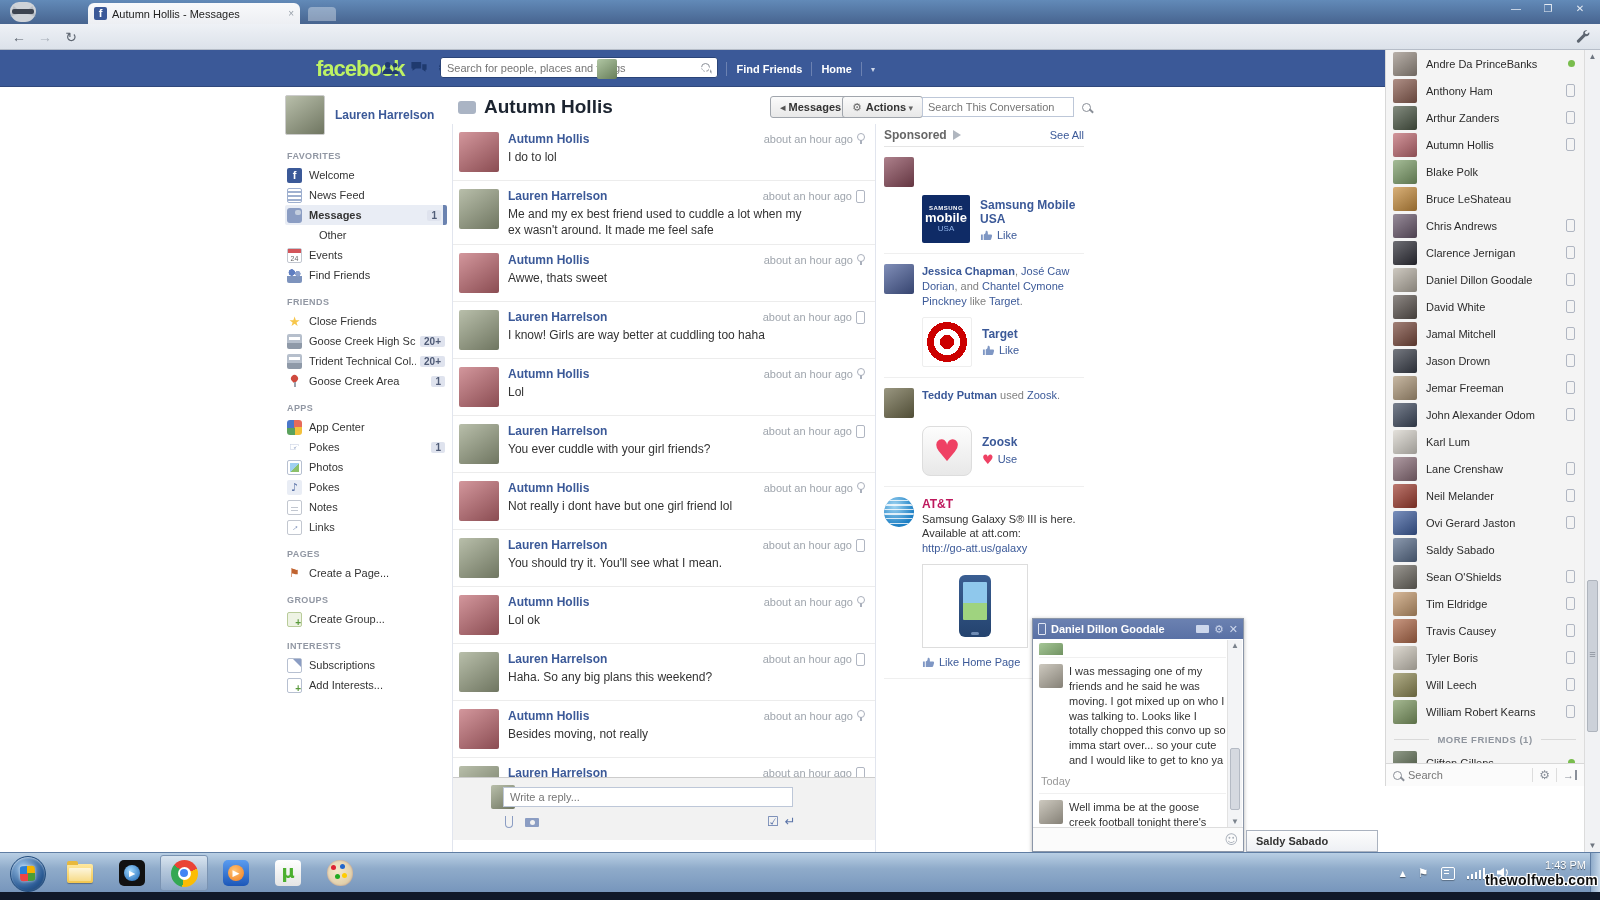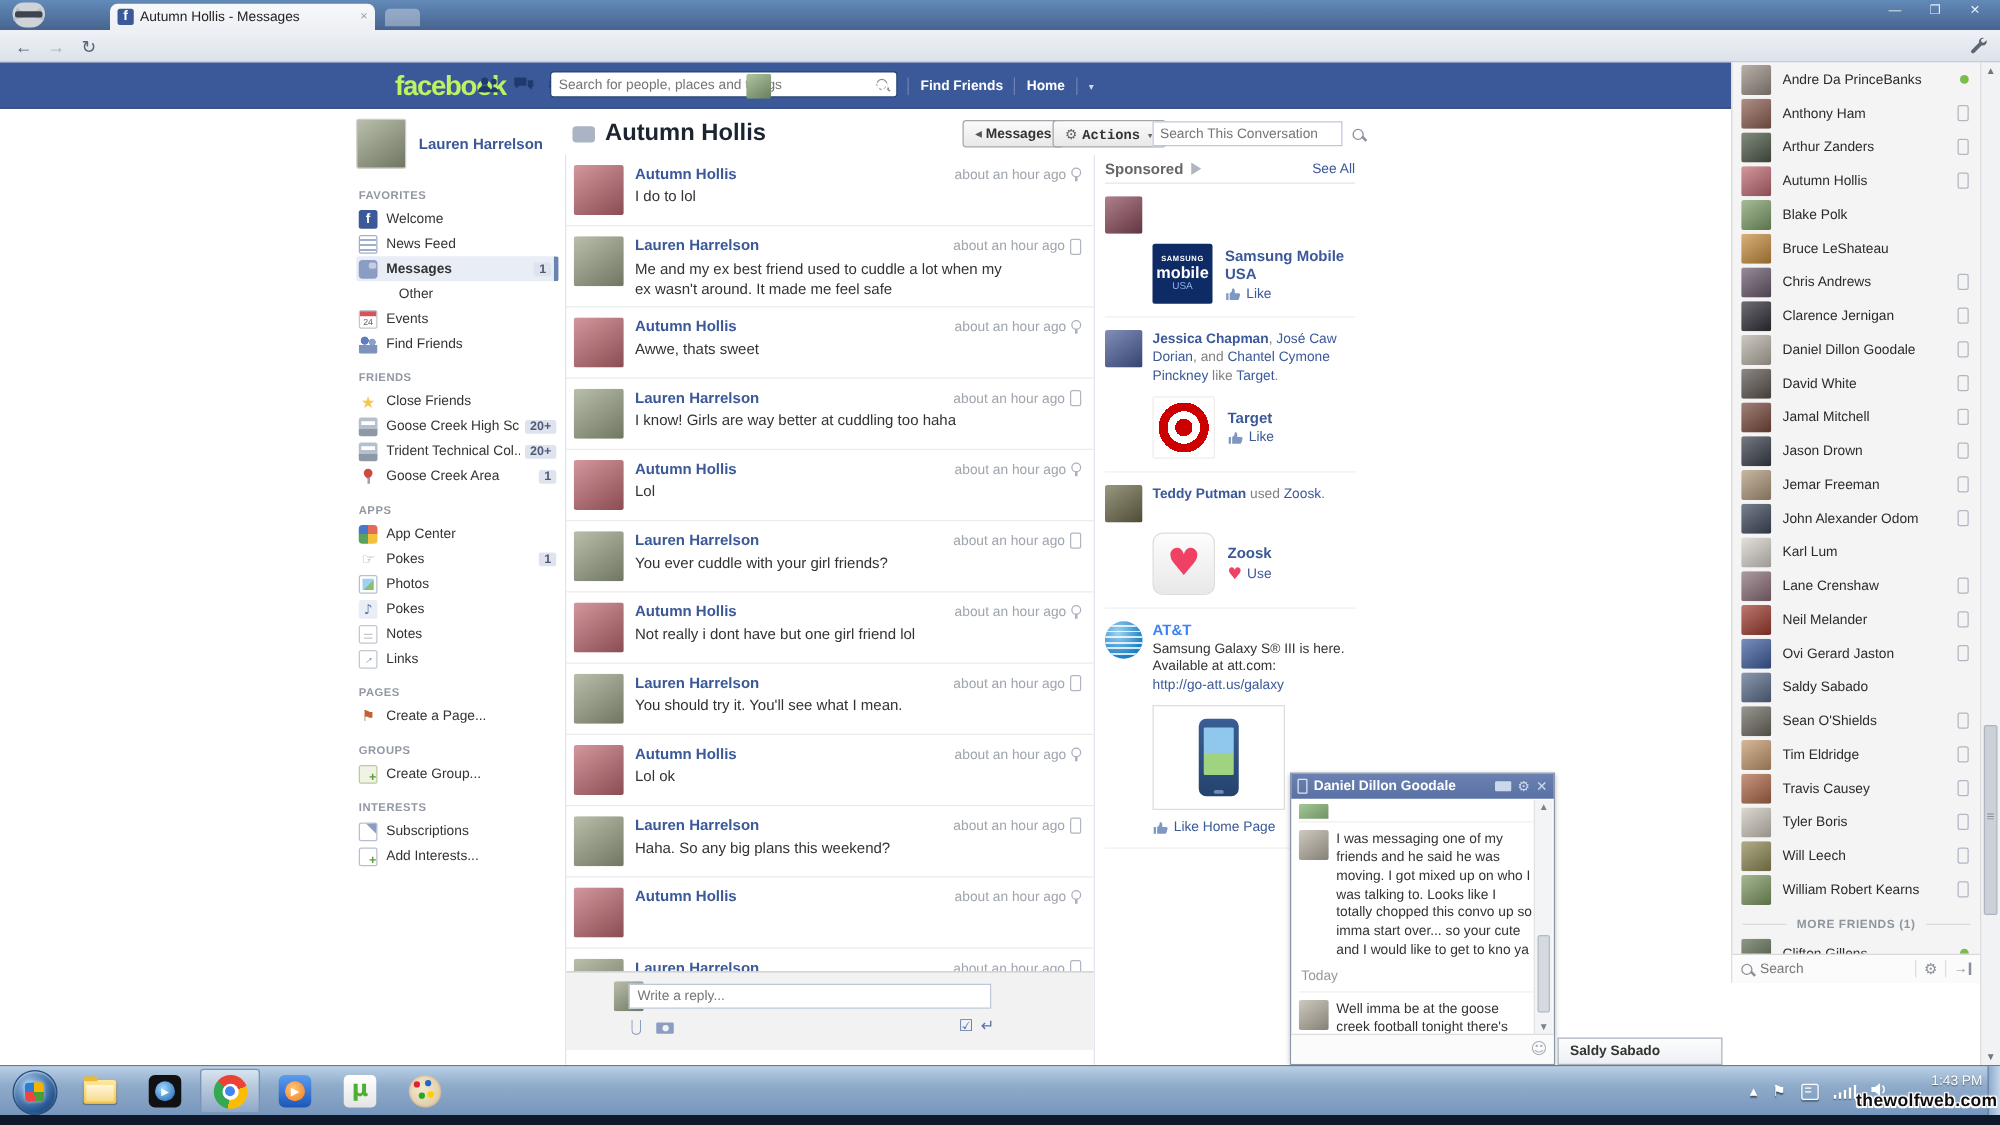--- a/index.html
+++ b/index.html
@@ -89,21 +89,21 @@
   .addinterests-icon:after{content:"+";position:absolute;right:0;bottom:-2px;color:#5a9a3c;font-weight:bold;font-size:10px;}
   
   #conv-header{left:452px;top:94px;width:630px;height:30px;}
   #conv-title-wrap{position:absolute;left:6px;top:2px;display:flex;align-items:center;gap:8px;}
   #conv-bubble{width:18px;height:13px;background:#aab4c4;border-radius:3px;position:relative;}
   #conv-bubble:after{content:"";position:absolute;left:3px;bottom:-4px;border:4px solid transparent;border-top-color:#aab4c4;}
   #conv-title{font-size:19px;font-weight:bold;color:#1c2430;}
   .fbtn{position:absolute;top:2px;height:22px;background:linear-gradient(#fbfbfb,#e8e8e8);border:1px solid #a1a6ad;border-radius:3px;font-weight:bold;color:#333;font-size:11px;line-height:21px;padding:0 9px;box-sizing:border-box;cursor:pointer;}
   #btn-messages{left:318px;}
   #btn-messages:before{content:"◂ ";color:#555;}
-  #btn-actions{left:390px;font-family:Liberation Mono, monospace;}
+  #btn-actions{left:390px;}
   #btn-actions:before{content:"⚙ ";font-family:"DejaVu Sans",sans-serif;color:#666;}
   #btn-actions:after{content:" ▾";color:#666;font-size:9px;}
   #conv-search{position:absolute;left:470px;top:3px;width:152px;height:20px;border:1px solid #bdc7d8;background:#fff;display:flex;align-items:center;box-sizing:border-box;}
   #conv-search input{flex:1;border:0;outline:0;font-size:11px;color:#888;padding:0 5px;background:transparent;font-family:inherit;}
   #msg-pane{left:452px;top:124px;width:424px;height:728px;border-left:1px solid #e1e5ee;border-right:1px solid #e1e5ee;box-sizing:border-box;}
   .msg-row{display:flex;padding:8px 10px 6px 6px;border-bottom:1px solid #ececec;min-height:42px;}
   .avatar40{width:40px;height:40px;border-radius:2px;flex:none;margin-right:9px;}
   .msg-body{flex:1;min-width:0;}
   .msg-head{display:flex;align-items:baseline;}
   .msg-sender{color:#3b5998;font-weight:bold;font-size:12px;text-decoration:none;cursor:pointer;}
@@ -139,21 +139,21 @@
   .logo-samsung{background:#0f2b66;color:#fff;display:flex;flex-direction:column;align-items:center;justify-content:center;border-radius:2px;}
   .logo-samsung .s1{font-size:6px;font-weight:bold;letter-spacing:.5px;}
   .logo-samsung .s2{font-size:13px;font-weight:bold;line-height:1;}
   .logo-samsung .s3{font-size:8px;color:#8fb2e8;}
   .logo-target{border:1px solid #eee;background:radial-gradient(circle at 50% 50%,#cc0000 0 7px,#fff 7px 13px,#cc0000 13px 20px,#fff 20px);border-radius:2px;}
   .logo-zoosk{background:linear-gradient(#fdfdfd,#e8e8e8);border:1px solid #ddd;border-radius:8px;display:flex;align-items:center;justify-content:center;color:#ef4164;font-size:30px;font-family:"DejaVu Sans",sans-serif;}
   .logo-att{width:30px;height:30px;border-radius:50%;background:radial-gradient(circle at 35% 30%,#9fd4f2,#1c7fc4 70%);position:relative;overflow:hidden;}
   .logo-att:after{content:"";position:absolute;inset:0;background:repeating-linear-gradient(#fff0 0 3px,rgba(255,255,255,.8) 3px 4.5px);border-radius:50%;}
   .heart-sm{color:#ef4164;font-family:"DejaVu Sans",sans-serif;font-size:13px;}
   #ad-att .hd{display:flex;gap:8px;}
-  #att-name{color:#3b82f6;font-weight:bold;font-size:12px;}
+  #att-name{color:#be185d;font-weight:bold;font-size:12px;}
   #att-lines{color:#333;font-size:11px;line-height:1.35;margin-top:1px;}
   #att-link{color:#3b5998;font-size:11px;cursor:pointer;}
   #phone-box{width:104px;height:82px;border:1px solid #ddd;margin:8px 0 8px 38px;display:flex;align-items:center;justify-content:center;}
   #phone{width:32px;height:62px;background:linear-gradient(#3a5e92,#24436e);border-radius:6px;position:relative;}
   #phone:after{content:"";position:absolute;left:4px;top:7px;right:4px;height:38px;background:linear-gradient(#8fc8ec 55%,#9fd37f 55%);border-radius:1px;}
   #phone:before{content:"";position:absolute;left:12px;bottom:2px;width:8px;height:3px;background:#6f8cb4;border-radius:2px;}
   .thumb svg{display:block;}
   
   #popup{left:1032px;top:618px;width:212px;height:234px;background:#fff;border:1px solid #8b96a8;box-shadow:0 1px 4px rgba(0,0,0,.3);box-sizing:border-box;}
   #popup-head{height:20px;background:linear-gradient(#6b81b1,#5a71a5);display:flex;align-items:center;color:#fff;font-weight:bold;padding:0 5px;gap:5px;}
@@ -526,20 +526,21 @@
             <div class="msg-text">Haha. So any big plans this weekend?</div>
           </div>
         </div>
         <div class="msg-row">
           <span class="avatar40" style="background: linear-gradient(145deg, rgba(255, 255, 255, 0.3), rgba(0, 0, 0, 0.28)), rgb(192, 106, 114);"></span>
           <div class="msg-body">
             <div class="msg-head">
               <a class="msg-sender">Autumn Hollis</a>
               <span class="msg-time">about an hour ago <span class="ic-pin"></span></span>
             </div>
+            <div class="msg-text">Besides moving, not really</div>
           </div>
         </div>
         <div class="msg-row">
           <span class="avatar40" style="background: linear-gradient(145deg, rgba(255, 255, 255, 0.3), rgba(0, 0, 0, 0.28)), rgb(154, 163, 134);"></span>
           <div class="msg-body">
             <div class="msg-head">
               <a class="msg-sender">Lauren Harrelson</a>
               <span class="msg-time">about an hour ago <span class="ic-mobile"></span></span>
             </div>
             <div class="msg-text">Moving sucks. I wish I could just hire someone to do it for me</div>

